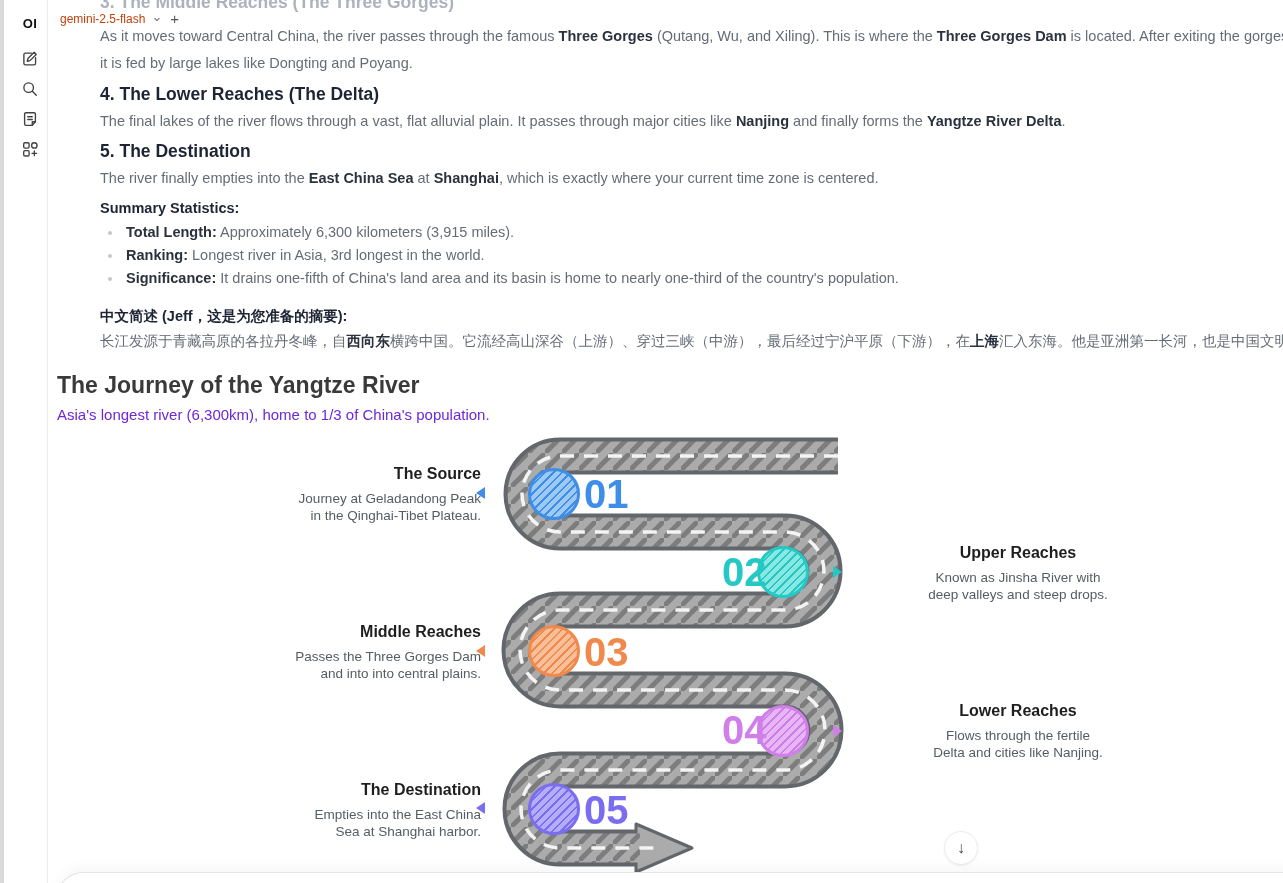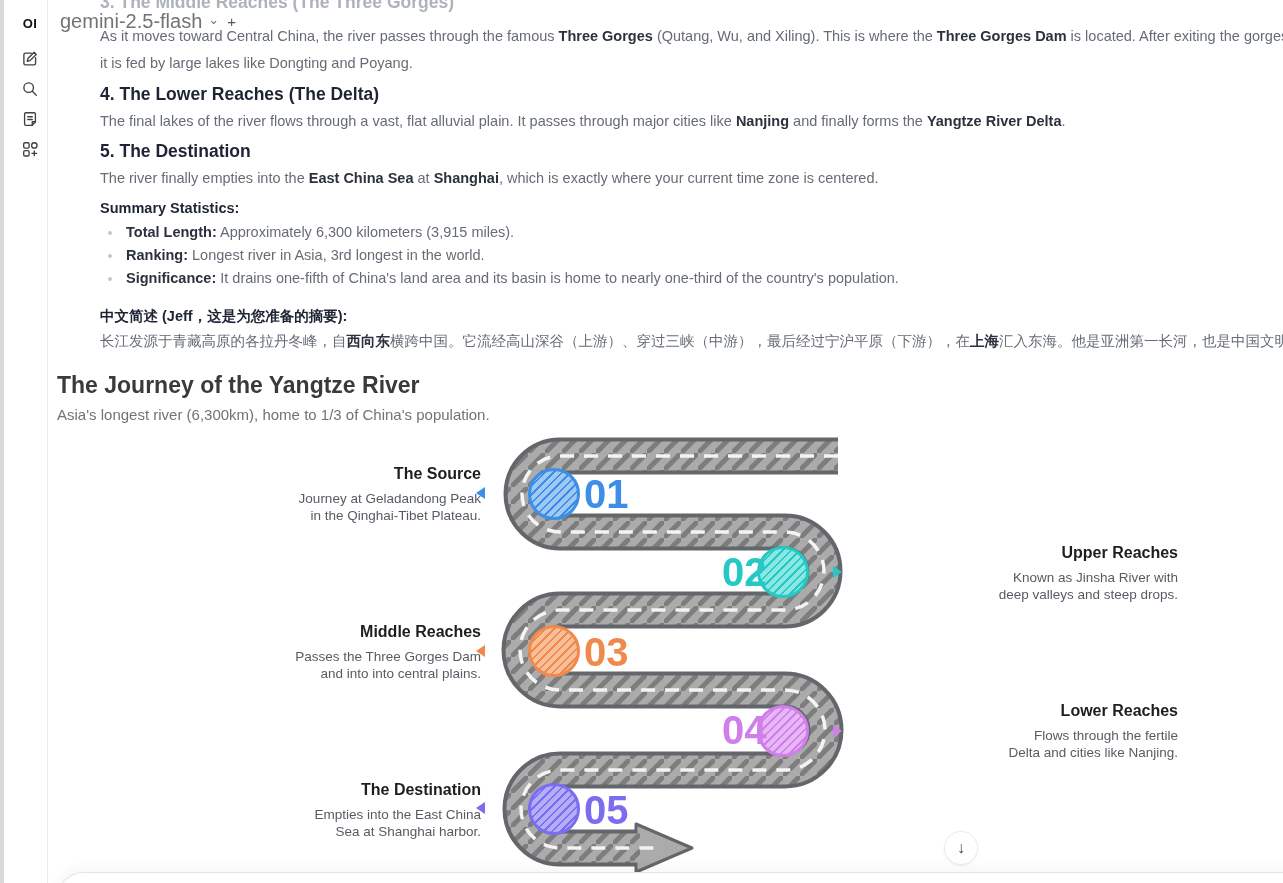--- a/index.html
+++ b/index.html
@@ -10,47 +10,47 @@
   
   .edge-strip{position:absolute;left:0;top:0;width:4px;height:883px;background:#d9dadc;}
   .sidebar{position:absolute;left:4px;top:0;width:44px;height:883px;background:#fff;border-right:1px solid #ececec;}
   .side-item{width:44px;height:30px;display:flex;align-items:center;justify-content:center;color:#3c3c3c;cursor:pointer;padding-left:8px;}
   .side-logo{margin-top:8px;font-weight:700;font-size:13px;letter-spacing:.5px;color:#101010;}
   .side-item svg{stroke:#404040;fill:none;stroke-width:1.5;stroke-linecap:round;stroke-linejoin:round;}
   .gap1{margin-top:6px}
 
   
   .header{position:absolute;left:60px;top:10px;display:flex;align-items:center;gap:8px;z-index:5;}
-  .model-name{font-size:20px;color:#737373;}
+  .model-name{font-size:12px;color:#c2410c;}
   .chev{font-size:13px;color:#6e7177;margin-left:-2px;transform:translateY(-2px);}
   .plus-btn{font-size:15px;color:#555;cursor:pointer;}
 
   
   .prose{position:absolute;left:100px;top:-8px;width:1400px;}
   .prose h3{font-size:17.5px;line-height:21px;font-weight:700;color:#1d2433;}
   .h3-faded{color:#aeb3bb !important;}
   .p{font-size:14.5px;line-height:27px;color:#666c76;white-space:nowrap;}
   .mt10{margin-top:10px}.mt7{margin-top:7px}.mt6{margin-top:6px}.mt3{margin-top:3px}
   .bold-line{margin-top:6px;font-size:14.5px;line-height:21px;font-weight:700;color:#1d2433;}
   ul.stats{margin-top:2px;list-style:none;}
   ul.stats li{position:relative;padding-left:26px;font-size:14.5px;line-height:23px;color:#666c76;white-space:nowrap;}
   ul.stats li::before{content:"";position:absolute;left:8px;top:10px;width:4px;height:4px;border-radius:50%;background:#c3c7cc;}
   .cn-label{margin-top:16px;font-size:14.5px;line-height:21px;font-weight:700;color:#1d2433;}
   .cn-para{margin-top:1px;}
 
   
   .dia-head{position:absolute;left:57px;top:372px;width:1226px;}
   .dia-title{font-size:23px;font-weight:600;color:#3a3a3a;}
-  .dia-sub{margin-top:7px;font-size:15px;color:#737373;}
+  .dia-sub{margin-top:7px;font-size:15px;color:#6d28d9;}
   .road-svg{position:absolute;left:460px;top:436px;}
   .stage-circle{position:absolute;width:52px;height:52px;border-radius:50%;border:3px solid #888;}
   .stage-num{position:absolute;font-size:40px;line-height:32px;font-weight:700;}
   .stage-label{position:absolute;}
   .lab-left{text-align:right;width:340px;}
-  .lab-right{text-align:right;width:320px;}
+  .lab-right{text-align:center;width:320px;}
   .stage-title{font-size:16px;line-height:20px;font-weight:700;color:#1e1e1e;}
   .stage-desc{margin-top:6px;font-size:13.5px;line-height:17px;color:#565c63;}
   .marker{position:absolute;width:0;height:0;border-top:6px solid transparent;border-bottom:6px solid transparent;}
   .marker-left{border-right:9px solid #888;}
   .marker-right{border-left:9px solid #888;}
 
   
   .scroll-btn{position:absolute;left:944px;top:831px;width:34px;height:34px;border-radius:50%;
     background:#fff;border:1px solid #ececec;box-shadow:0 1px 3px rgba(0,0,0,.06);
     display:flex;align-items:center;justify-content:center;font-size:16px;color:#4c4c4c;cursor:pointer;}

